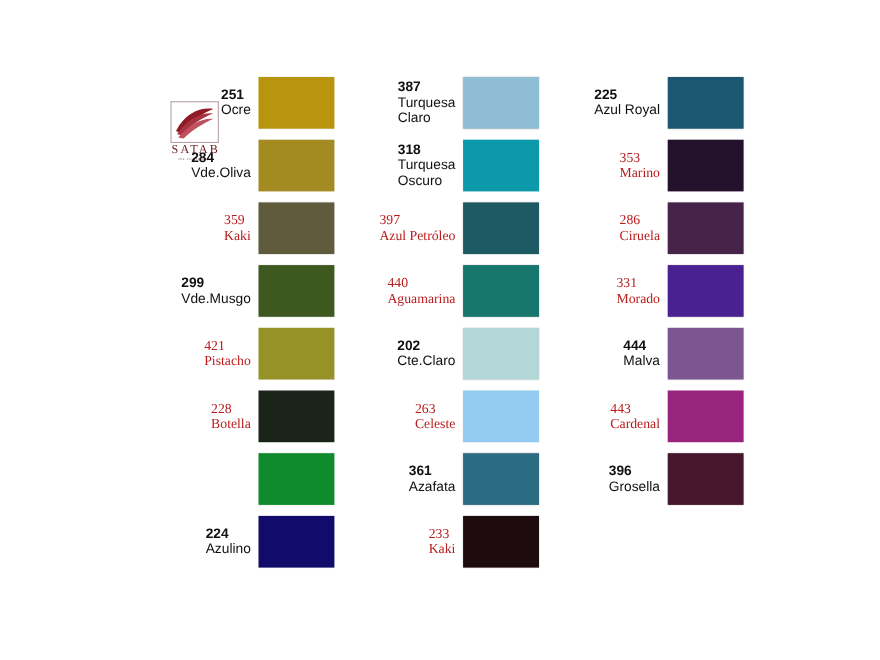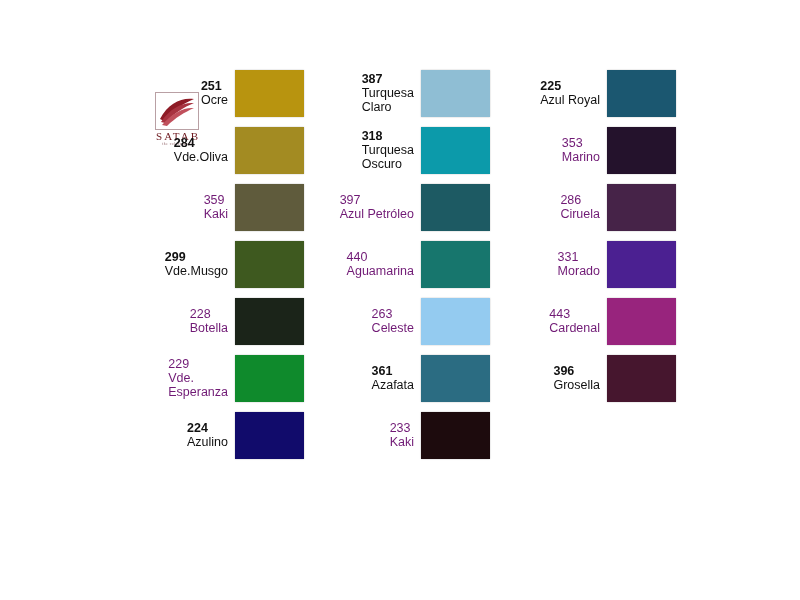--- a/index.html
+++ b/index.html
@@ -95,22 +95,23 @@
     display: block;
   }
   .label-dark .code,
   .label-dark .name,
   .label-dark .name2 {
     color: #111111;
   }
   .label-teal .code,
   .label-teal .name,
   .label-teal .name2 {
-    color: #701a75;
+    color: #b91c1c;
     font-weight: normal;
+    font-family: Liberation Serif, serif;
   }
   .label-teal .code {
     font-weight: normal;
   }
   .swatch {
     width: 69px;
     height: 47px;
     flex: 0 0 69px;
     box-shadow: 0 0 1.5px rgba(0,0,0,0.25);
   }
@@ -223,20 +224,43 @@
           <div class="cell-label label-teal">
             <span class="code">331</span>
             <span class="name">Morado</span>
           </div>
           <div class="swatch" style="background: rgb(75, 32, 145);"></div>
         </div>
       </div>
       <div class="grid-row">
         <div class="cell">
           <div class="cell-label label-teal">
+            <span class="code">421</span>
+            <span class="name">Pistacho</span>
+          </div>
+          <div class="swatch" style="background: rgb(150, 146, 40);"></div>
+        </div>
+        <div class="cell">
+          <div class="cell-label label-dark">
+            <span class="code">202</span>
+            <span class="name">Cte.Claro</span>
+          </div>
+          <div class="swatch" style="background: rgb(179, 214, 214);"></div>
+        </div>
+        <div class="cell">
+          <div class="cell-label label-dark">
+            <span class="code">444</span>
+            <span class="name">Malva</span>
+          </div>
+          <div class="swatch" style="background: rgb(124, 86, 144);"></div>
+        </div>
+      </div>
+      <div class="grid-row">
+        <div class="cell">
+          <div class="cell-label label-teal">
             <span class="code">228</span>
             <span class="name">Botella</span>
           </div>
           <div class="swatch" style="background: rgb(27, 36, 25);"></div>
         </div>
         <div class="cell">
           <div class="cell-label label-teal">
             <span class="code">263</span>
             <span class="name">Celeste</span>
           </div>
@@ -245,25 +269,20 @@
         <div class="cell">
           <div class="cell-label label-teal">
             <span class="code">443</span>
             <span class="name">Cardenal</span>
           </div>
           <div class="swatch" style="background: rgb(152, 36, 125);"></div>
         </div>
       </div>
       <div class="grid-row">
         <div class="cell">
-          <div class="cell-label label-teal">
-            <span class="code">229</span>
-            <span class="name">Vde.</span>
-            <span class="name2">Esperanza</span>
-          </div>
           <div class="swatch" style="background: rgb(15, 138, 44);"></div>
         </div>
         <div class="cell">
           <div class="cell-label label-dark">
             <span class="code">361</span>
             <span class="name">Azafata</span>
           </div>
           <div class="swatch" style="background: rgb(43, 108, 130);"></div>
         </div>
         <div class="cell">

